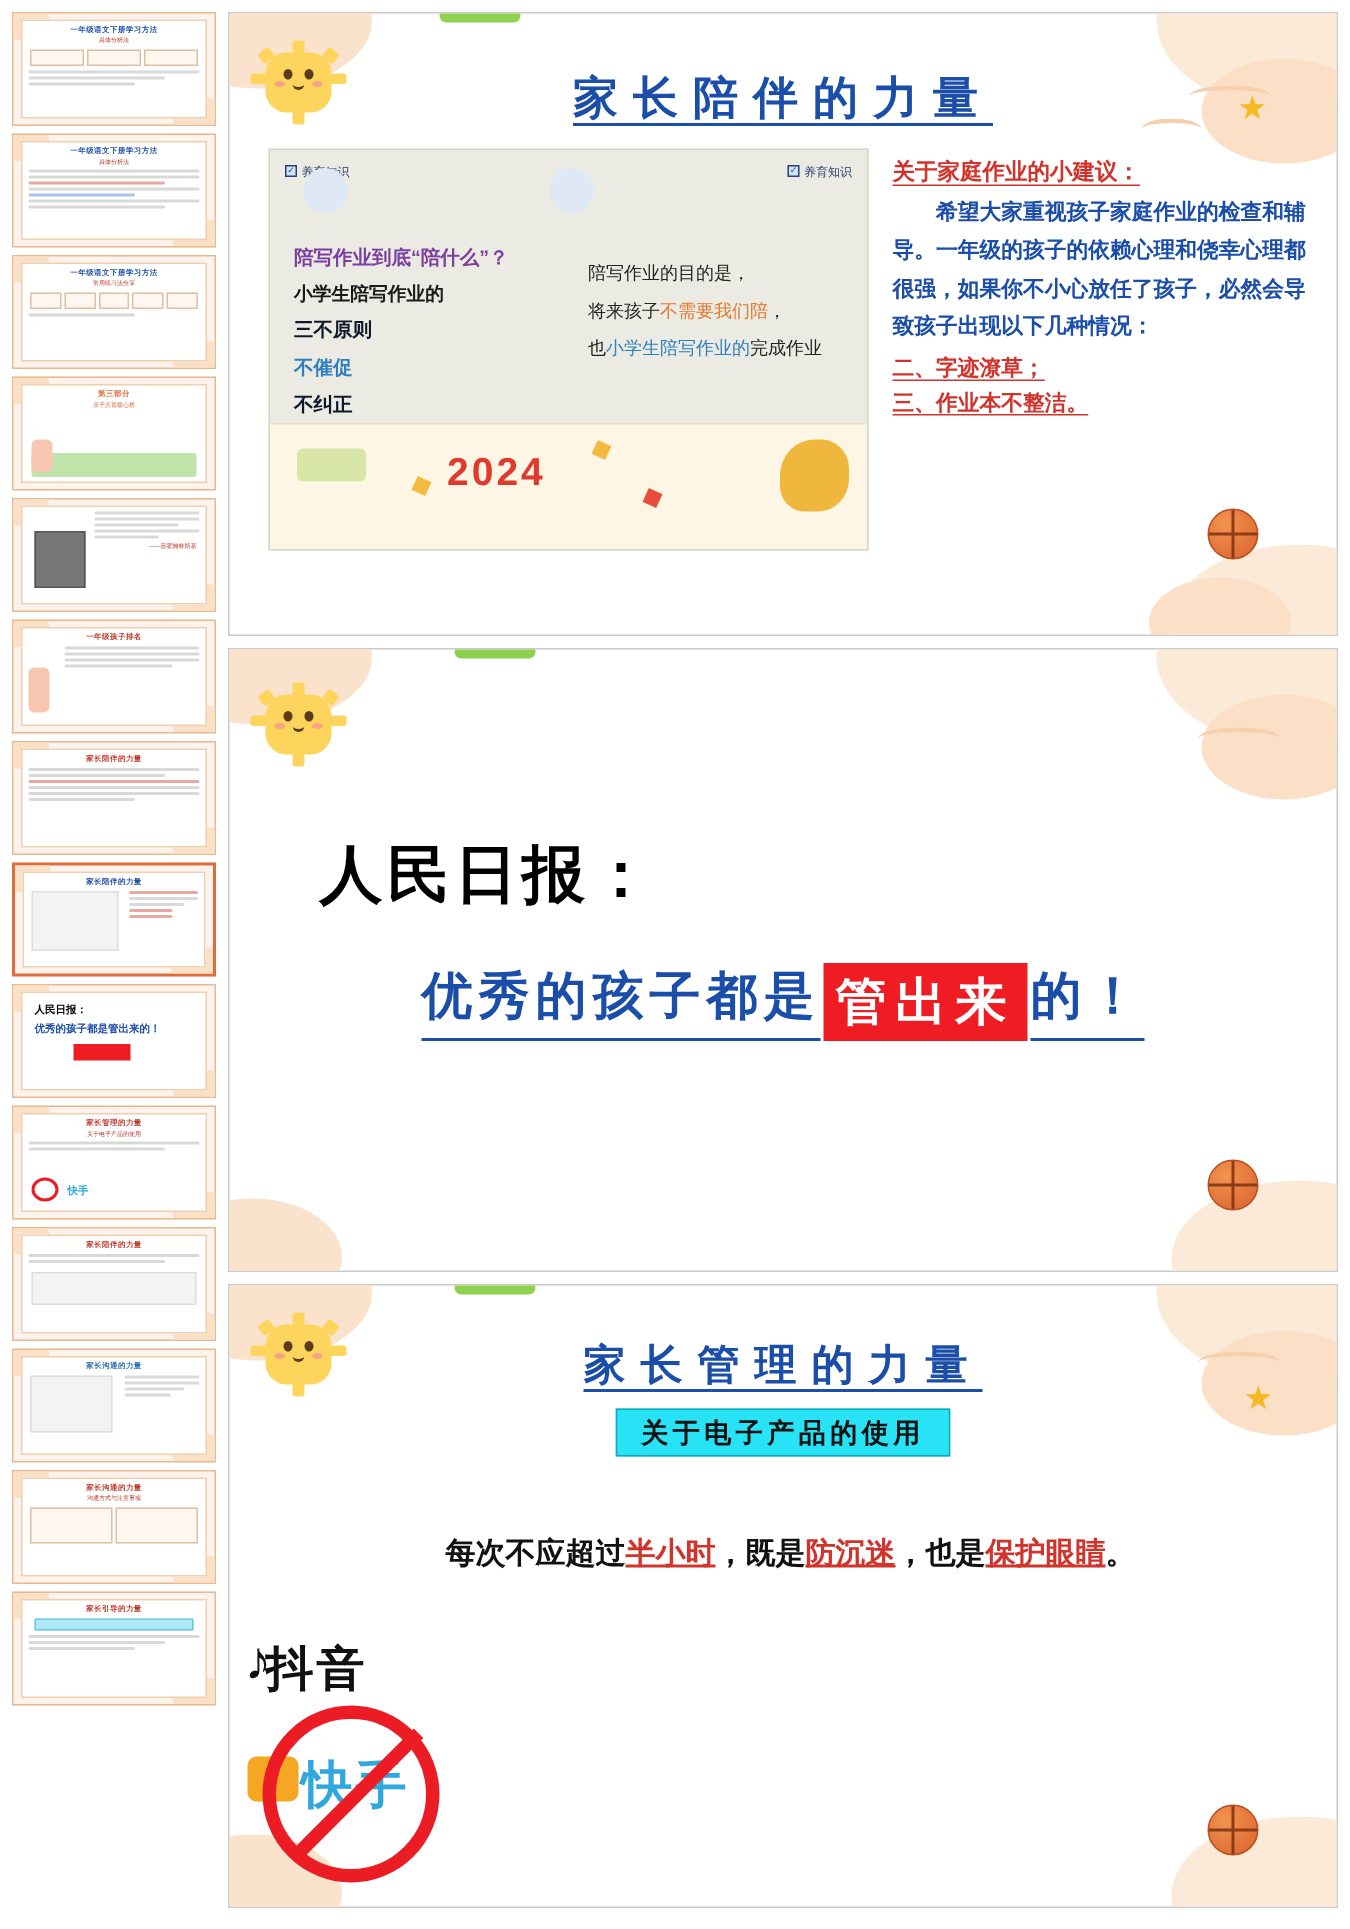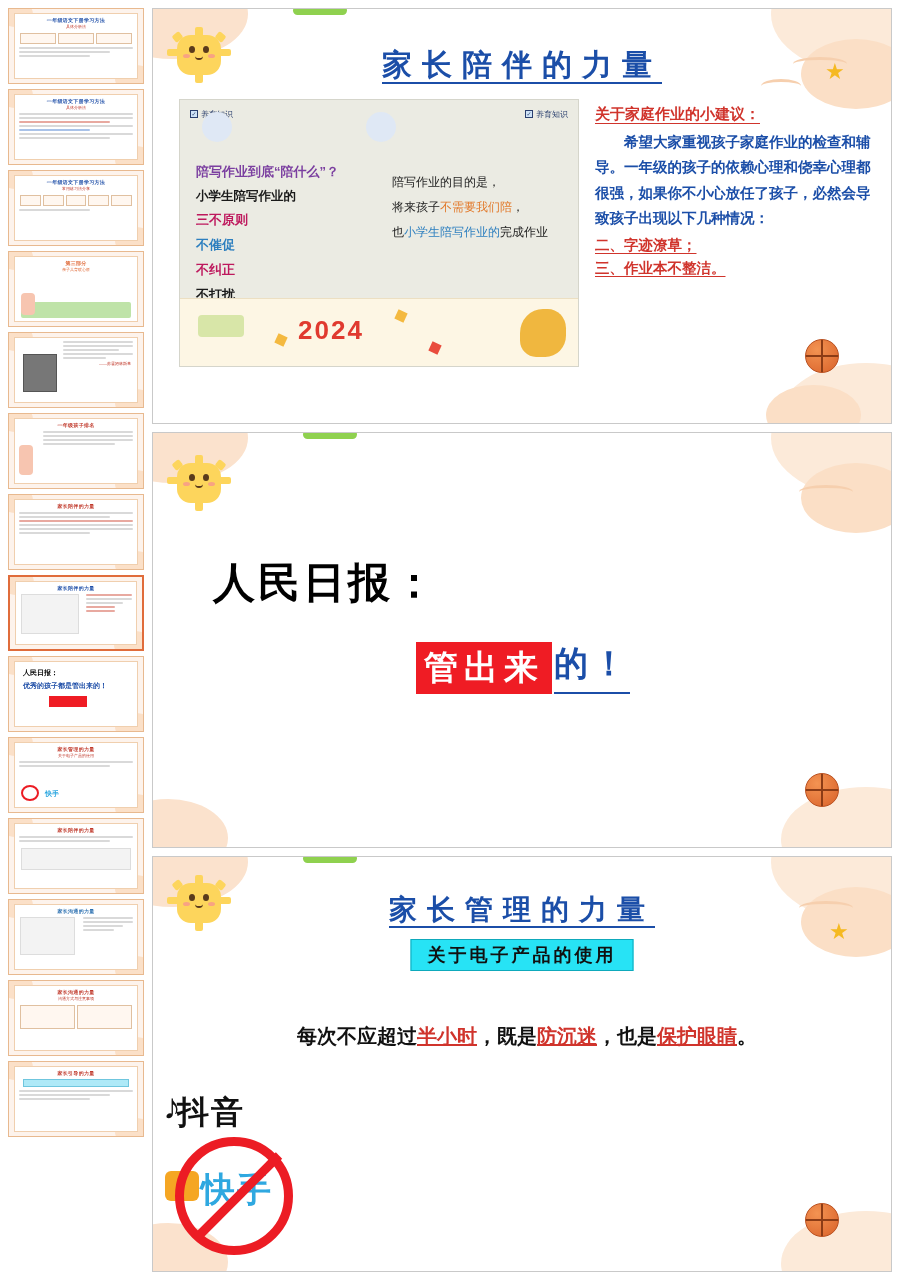--- a/index.html
+++ b/index.html
@@ -202,31 +202,31 @@
   }
   .s1-card .badge .bx {
     display: inline-block; width: 8px; height: 8px; border: 1px solid #2a3f6e;
     background: #cfe3f7; font-size: 6px; line-height: 7px; text-align: center;
   }
   .s1-card .q {
     position: absolute; left: 16px; top: 60px; width: 178px;
     font-size: 13px; color: #7b3fa0; font-weight: bold; line-height: 1.9;
   }
   .s1-card .q .k { color: #1a1a1a; font-size: 12.5px; }
-  .s1-card .p3 { color: #be185d; }
+  .s1-card .p3 { color: #0f172a; }
   .s1-card .p1 { color: #2d7fbf; }
   .s1-card .p2 { color: #1a1a1a; }
   .s1-card .right-txt {
     position: absolute; left: 212px; top: 70px; width: 178px;
     font-size: 12px; color: #222; line-height: 2.1;
   }
   .s1-card .right-txt .or { color: #e2792a; }
   .s1-card .right-txt .bl { color: #2d7fbf; }
   .s1-card .strip {
-    position: absolute; left: 0; right: 0; bottom: 0; height: 68px;
+    position: absolute; left: 0; right: 0; bottom: 0; height: 84px;
     background: #fdf6e4; border-top: 1px solid #ecdfc2;
   }
   .s1-card .strip .year {
     position: absolute; left: 118px; top: 16px;
     font-size: 26px; font-weight: bold; color: #e03a2f; letter-spacing: 2px;
   }
   .s1-card .strip .lantern {
     position: absolute; left: 18px; top: 16px; width: 46px; height: 22px;
     background: #d8e6a8; border-radius: 4px;
   }
@@ -661,20 +661,21 @@
           <div class="eye r"></div>
         <div class="cheek l"></div>
           <div class="cheek r"></div>
         <div class="mouth"></div>
       </div>
 
       <div class="ball" style="left:652px;top:340px"></div>
 
       <div class="s2-line1">人民日报：</div>
       <div class="s2-line2">
+        <span class="u">优秀的孩子都是</span>
           <span class="s2-hl">管出来</span>
           <span class="u">的！</span>
       </div>
     </div>
 
     <div class="slide">
       <div class="blob tl"></div>
       <div class="blob tr1"></div>
       <div class="blob tr2"></div>
       <div class="blob bl"></div>

